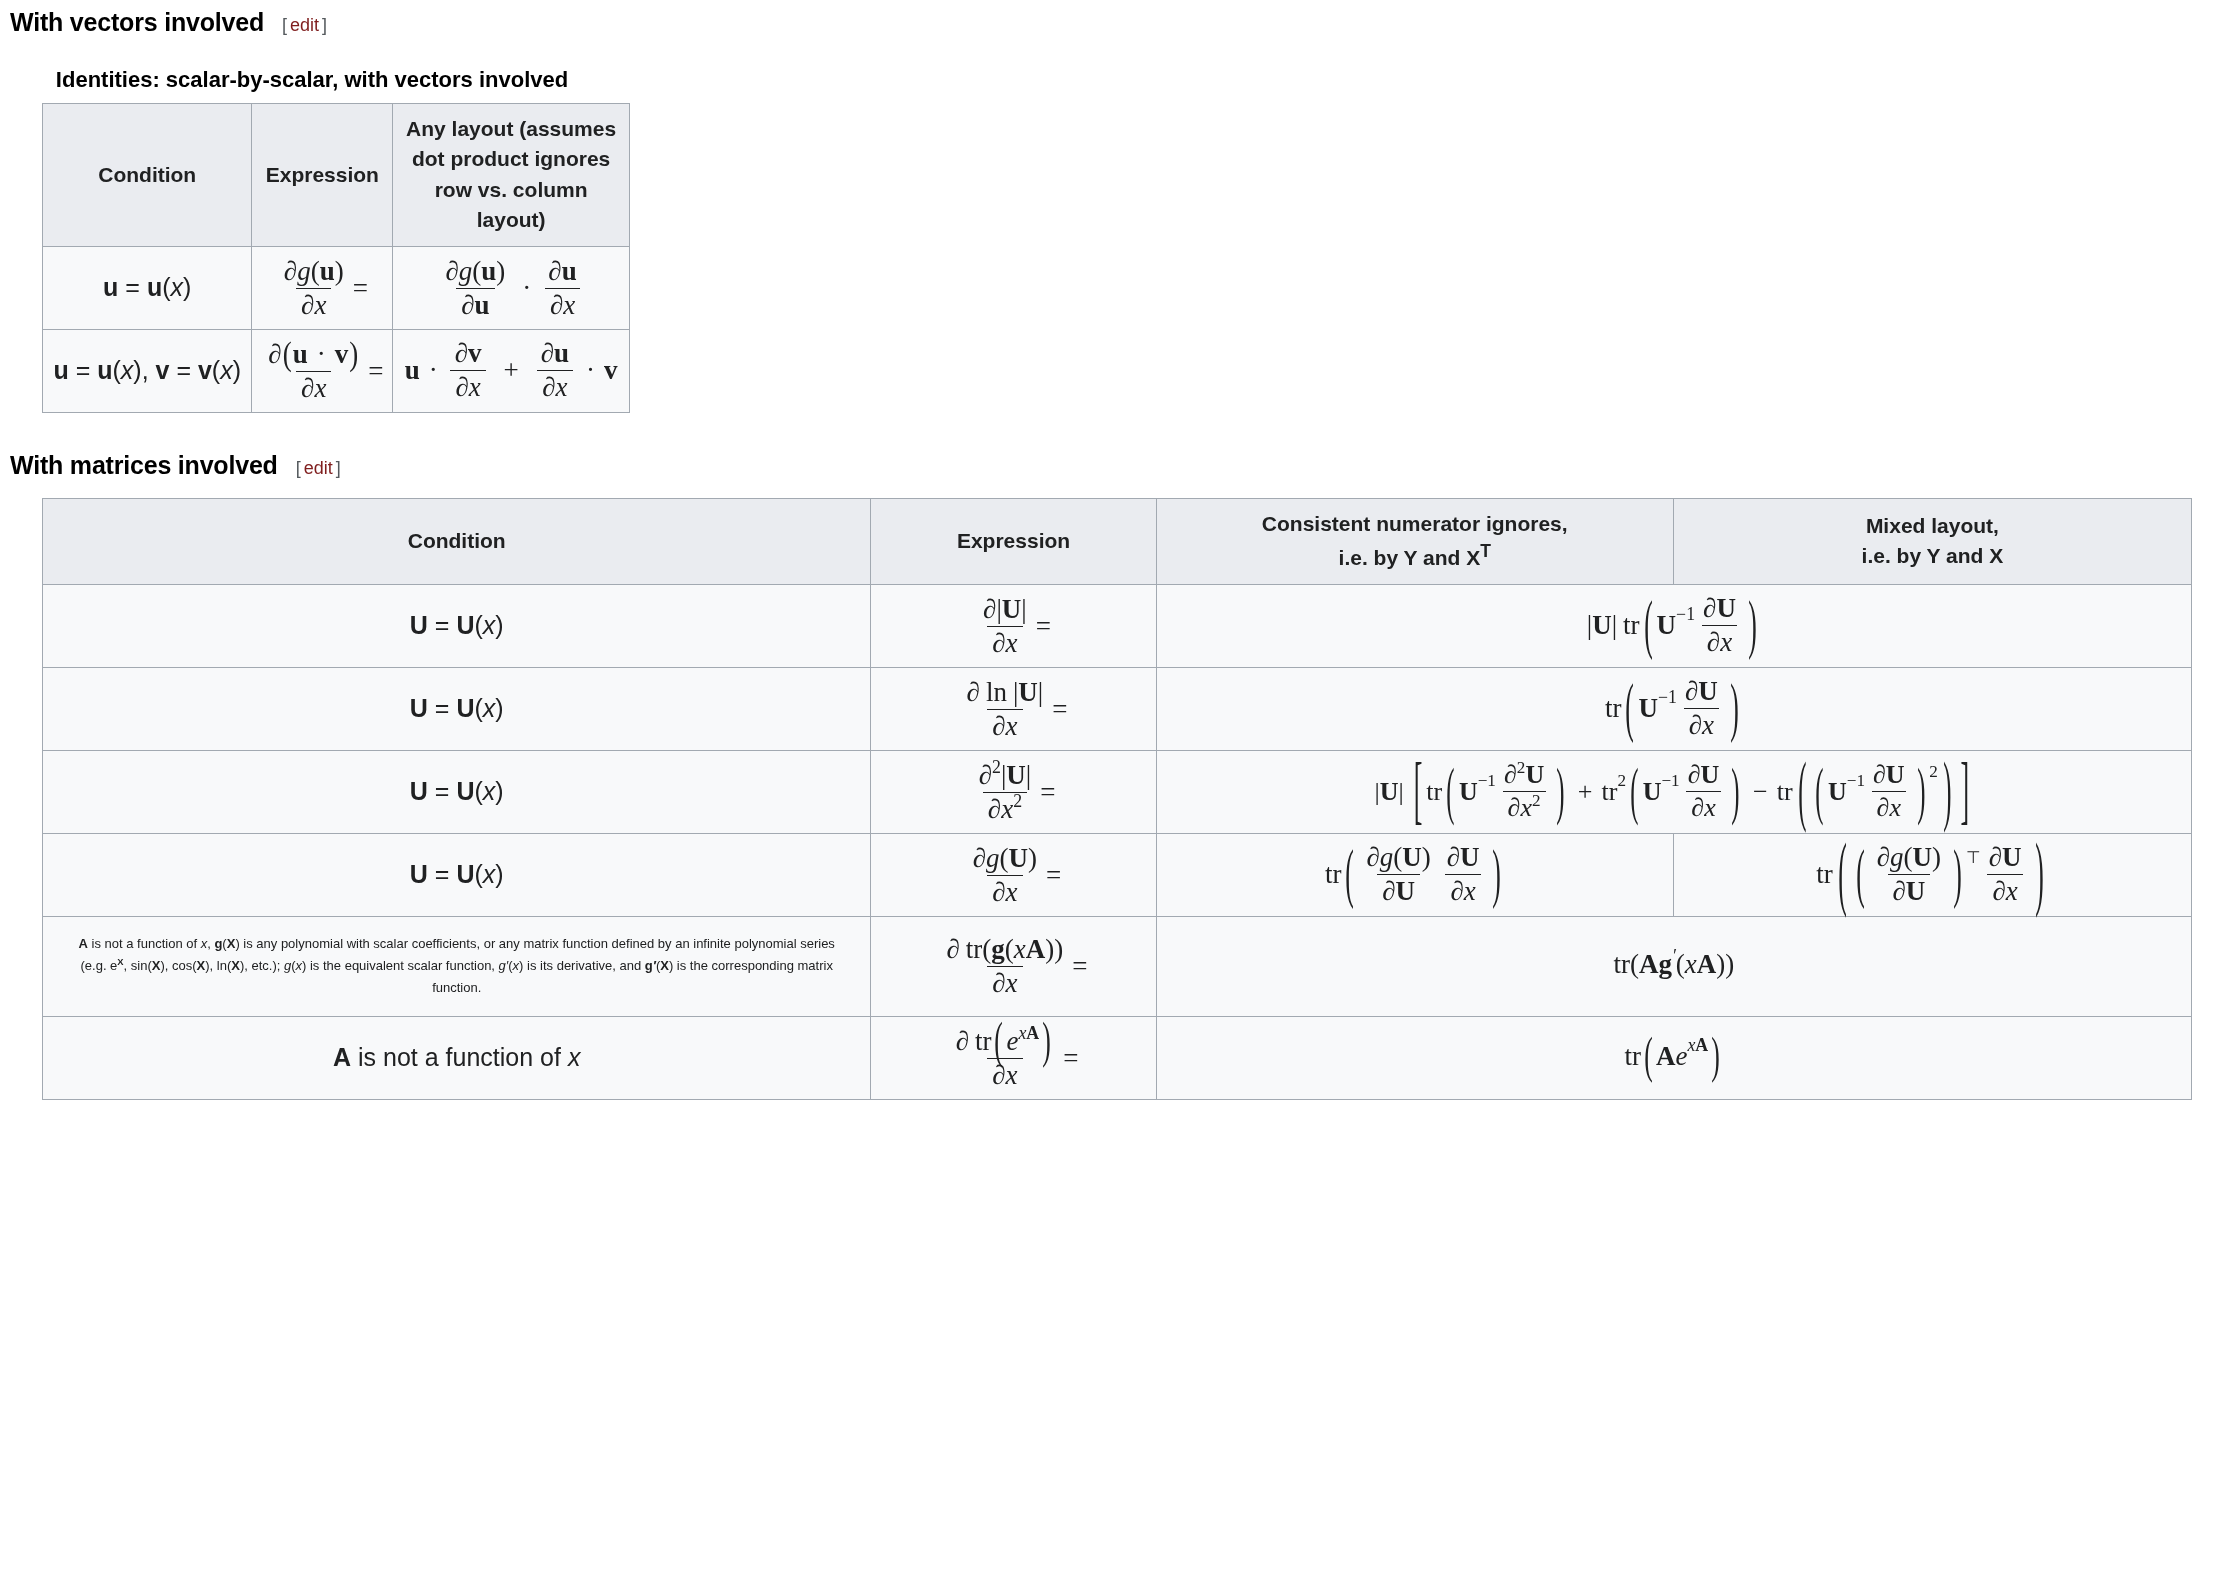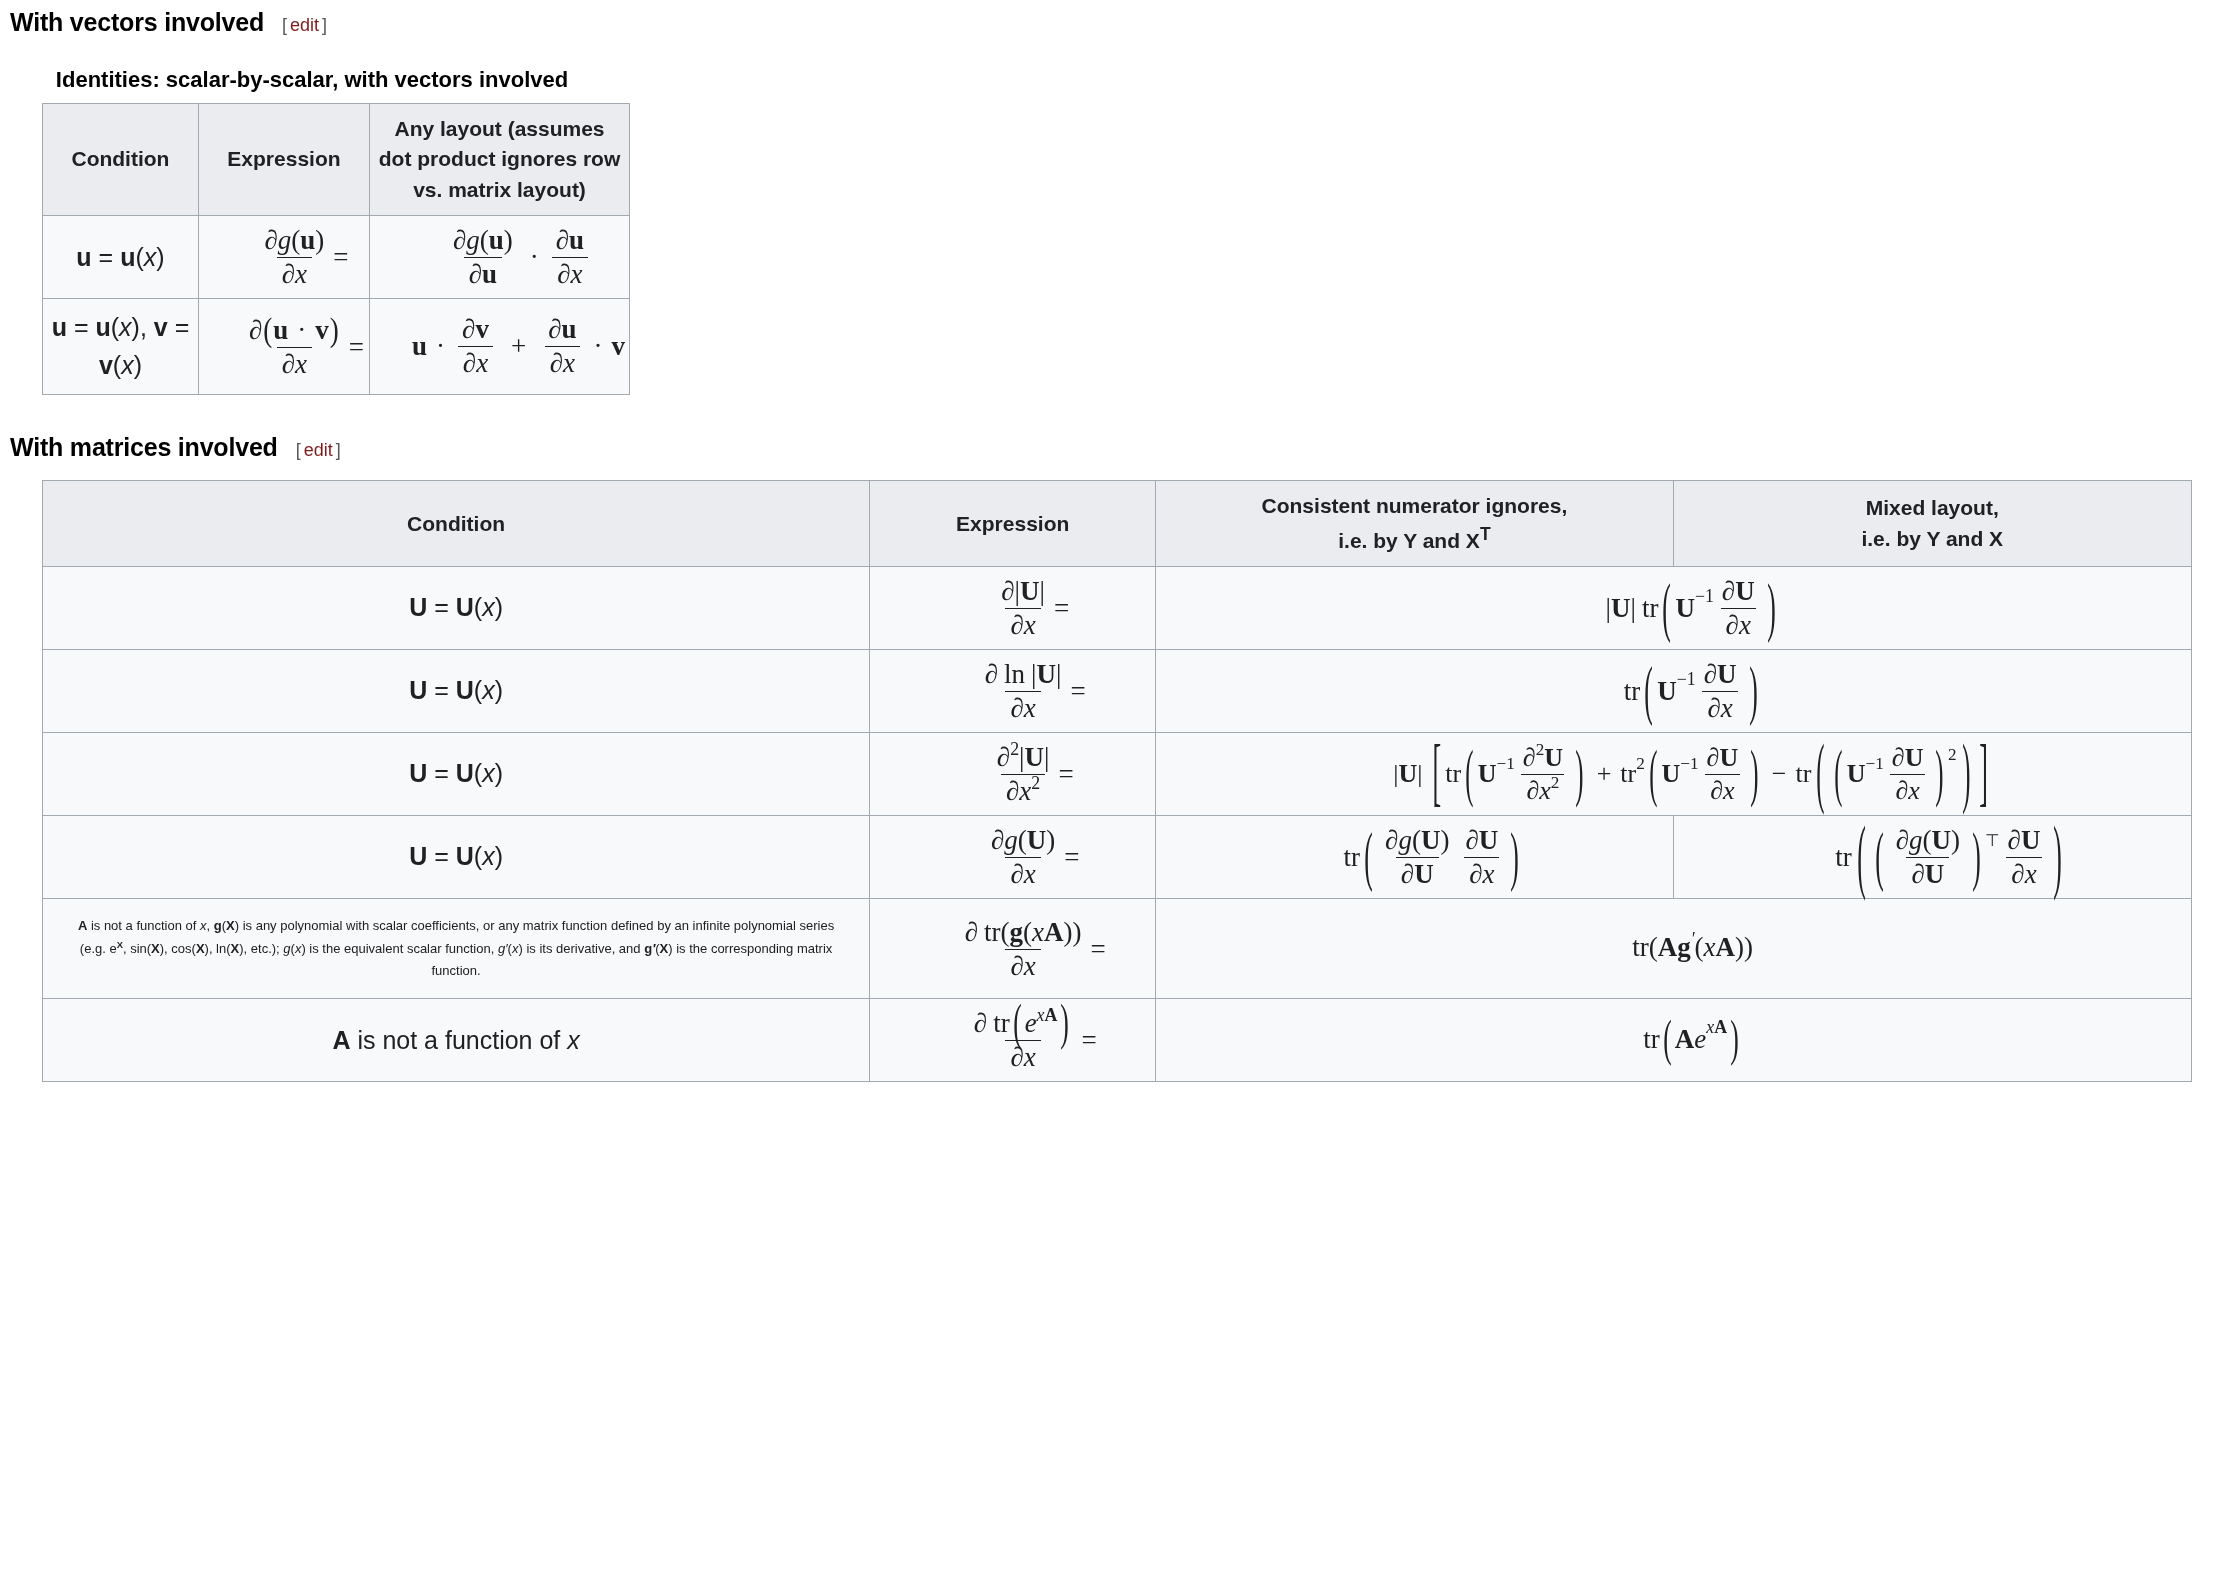--- a/index.html
+++ b/index.html
@@ -94,21 +94,20 @@
 
   
   .math {
     font-family: "Liberation Serif", serif;
     font-size: 27px;
     display: inline-flex;
     align-items: center;
     justify-content: center;
     line-height: 1;
     white-space: nowrap;
-    margin-left: 38px;
   }
   .math .rm { font-style: normal; }
   .math .it { font-style: italic; }
   .math .bf { font-weight: bold; font-style: normal; }
   .math .op { font-style: normal; margin: 0 1px; }
   .math .sp { display: inline-block; width: 6px; }
   .math .spx { display: inline-block; width: 11px; }
 
   
   .frac {
@@ -159,21 +158,21 @@
   </div>
 
   <div style="padding-left:42px; padding-top:24px;">
     <div style="width:540px;">
       <div class="tbl-caption">Identities: scalar-by-scalar, with vectors involved</div>
       <table class="wikitable" style="width:588px;">
         <thead>
           <tr>
             <th style="width:230px;">Condition</th>
             <th style="width:134px;">Expression</th>
-            <th style="width:224px; padding:10px 8px;">Any layout (assumes dot product ignores row vs. matrix layout)</th>
+            <th style="width:224px; padding:10px 8px;">Any layout (assumes dot product ignores row vs. column layout)</th>
           </tr>
         </thead>
         <tbody>
           <tr>
             <td>
               <span class="cond"><b class="bmath">u</b> = <b class="bmath">u</b>(<i class="ital">x</i>)</span>
             </td>
             <td>
               <span class="math">
                 <span class="frac">

